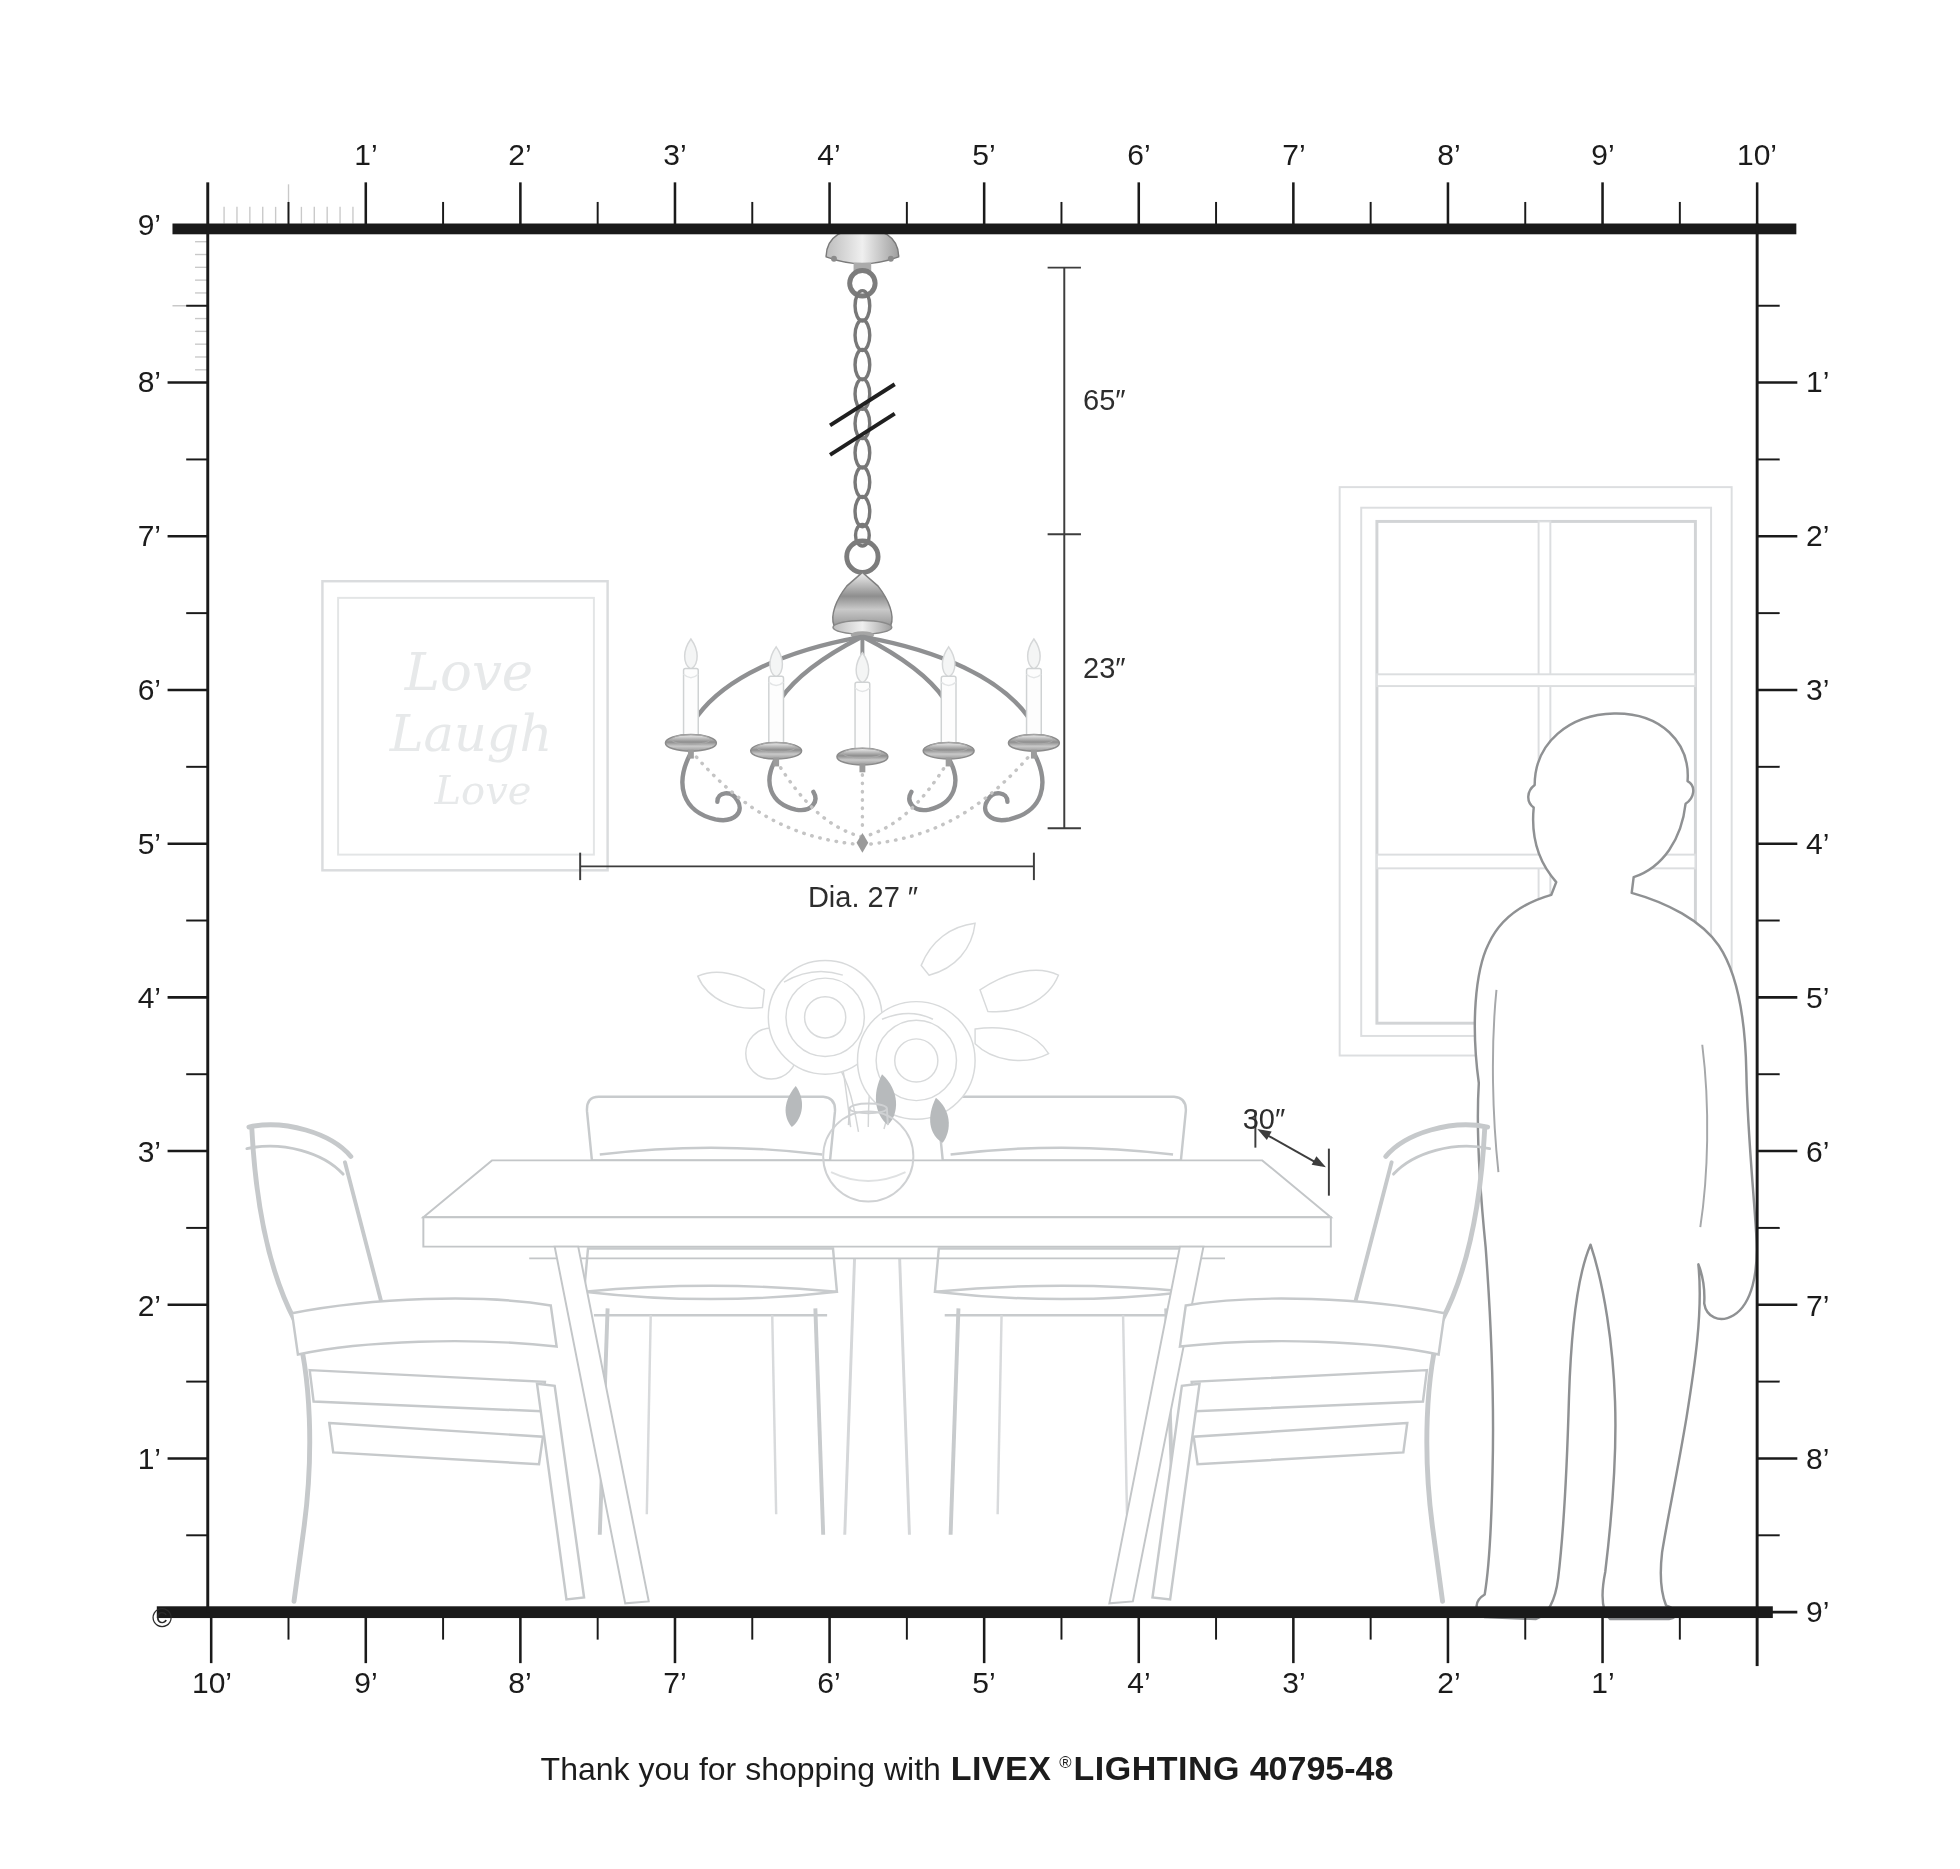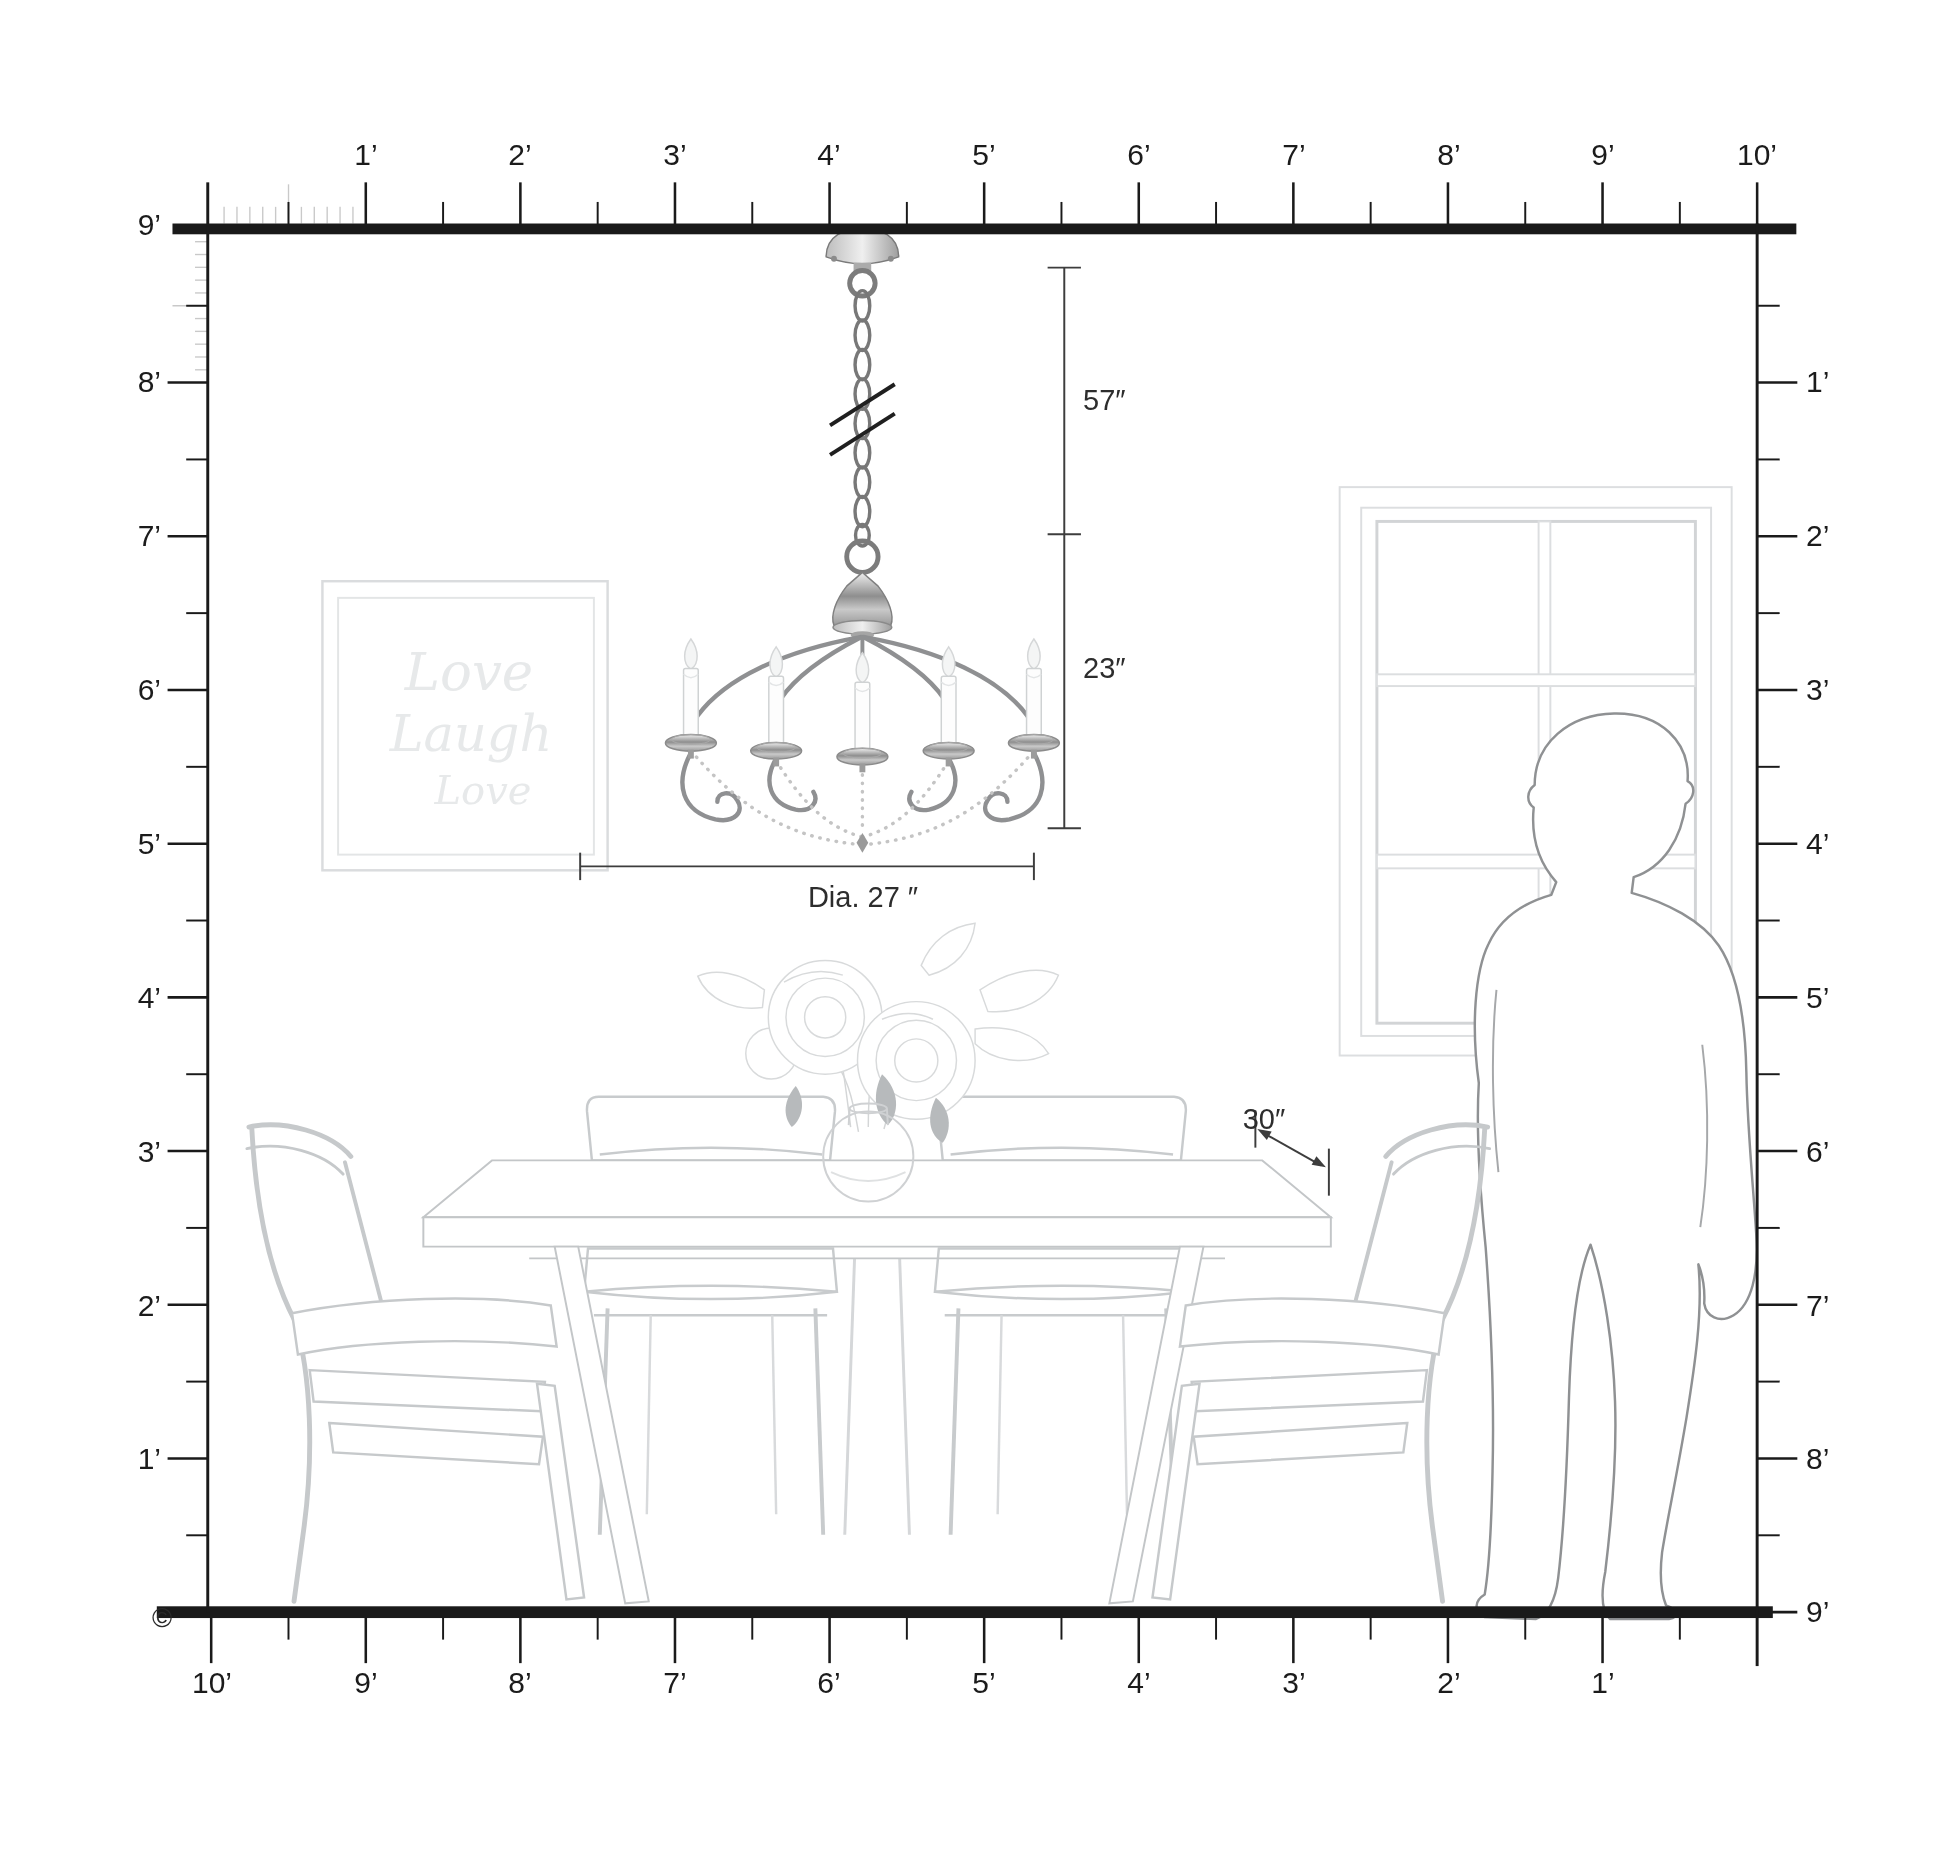--- a/index.html
+++ b/index.html
@@ -385,26 +385,29 @@
 <span class="lbl-r" style="left:1806px;top:382px">1’</span>
 <span class="lbl-r" style="left:1806px;top:536px">2’</span>
 <span class="lbl-r" style="left:1806px;top:690px">3’</span>
 <span class="lbl-r" style="left:1806px;top:844px">4’</span>
 <span class="lbl-r" style="left:1806px;top:998px">5’</span>
 <span class="lbl-r" style="left:1806px;top:1152px">6’</span>
 <span class="lbl-r" style="left:1806px;top:1306px">7’</span>
 <span class="lbl-r" style="left:1806px;top:1459px">8’</span>
 <span class="lbl-r" style="left:1806px;top:1612px">9’</span>
 
-<span class="dim" style="left:1083px;top:384px">57″</span>
+<span class="dim" style="left:1083px;top:384px">65″</span>
 <span class="dim" style="left:1083px;top:652px">23″</span>
 <span class="dim dim-c" style="left:863px;top:897px">Dia. 27 ″</span>
 <span class="dim dim-c" style="left:1264px;top:1119px">30″</span>
 
 <span class="art-word" style="left:469px;top:671px;font-size:53px">Love</span>
 <span class="art-word" style="left:471px;top:733px;font-size:51px">Laugh</span>
 <span class="art-word" style="left:483px;top:790px;font-size:40px">Love</span>
 
 <span class="copyright" style="left:152px;top:1602px">©</span>
 
-
+<div class="footer">
+  <span class="pre">Thank you for shopping with</span><span class="brand">LIVEX</span><sup>®</sup><span class="brand">LIGHTING</span><span class="model">40795-48</span>
 </div>
 
+</div>
+
 
 </body></html>

